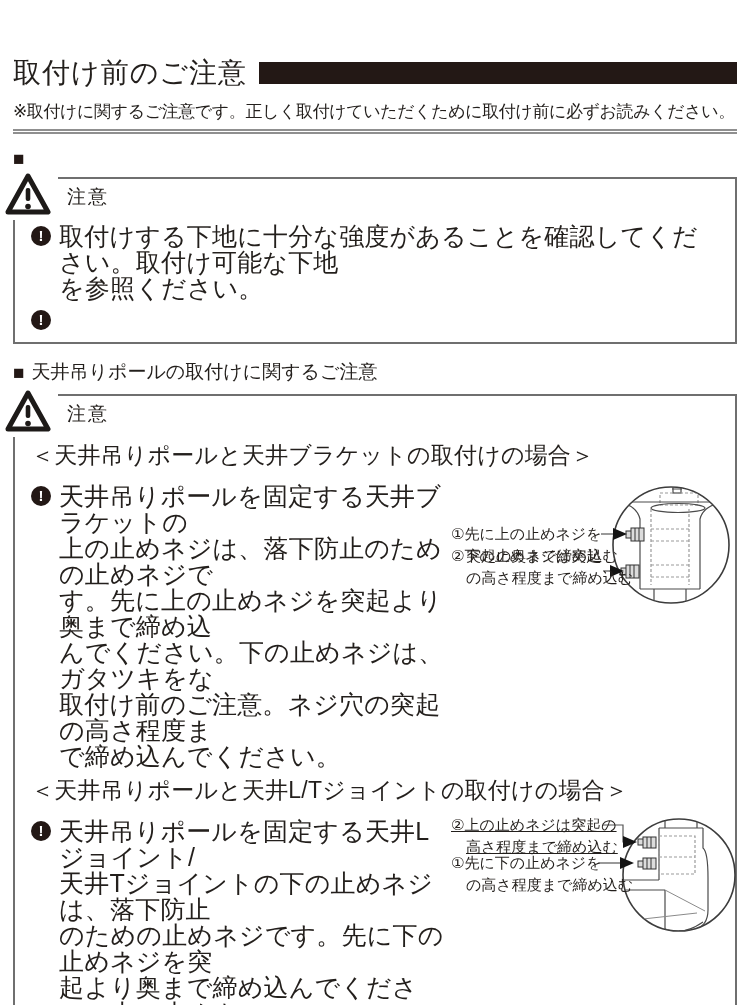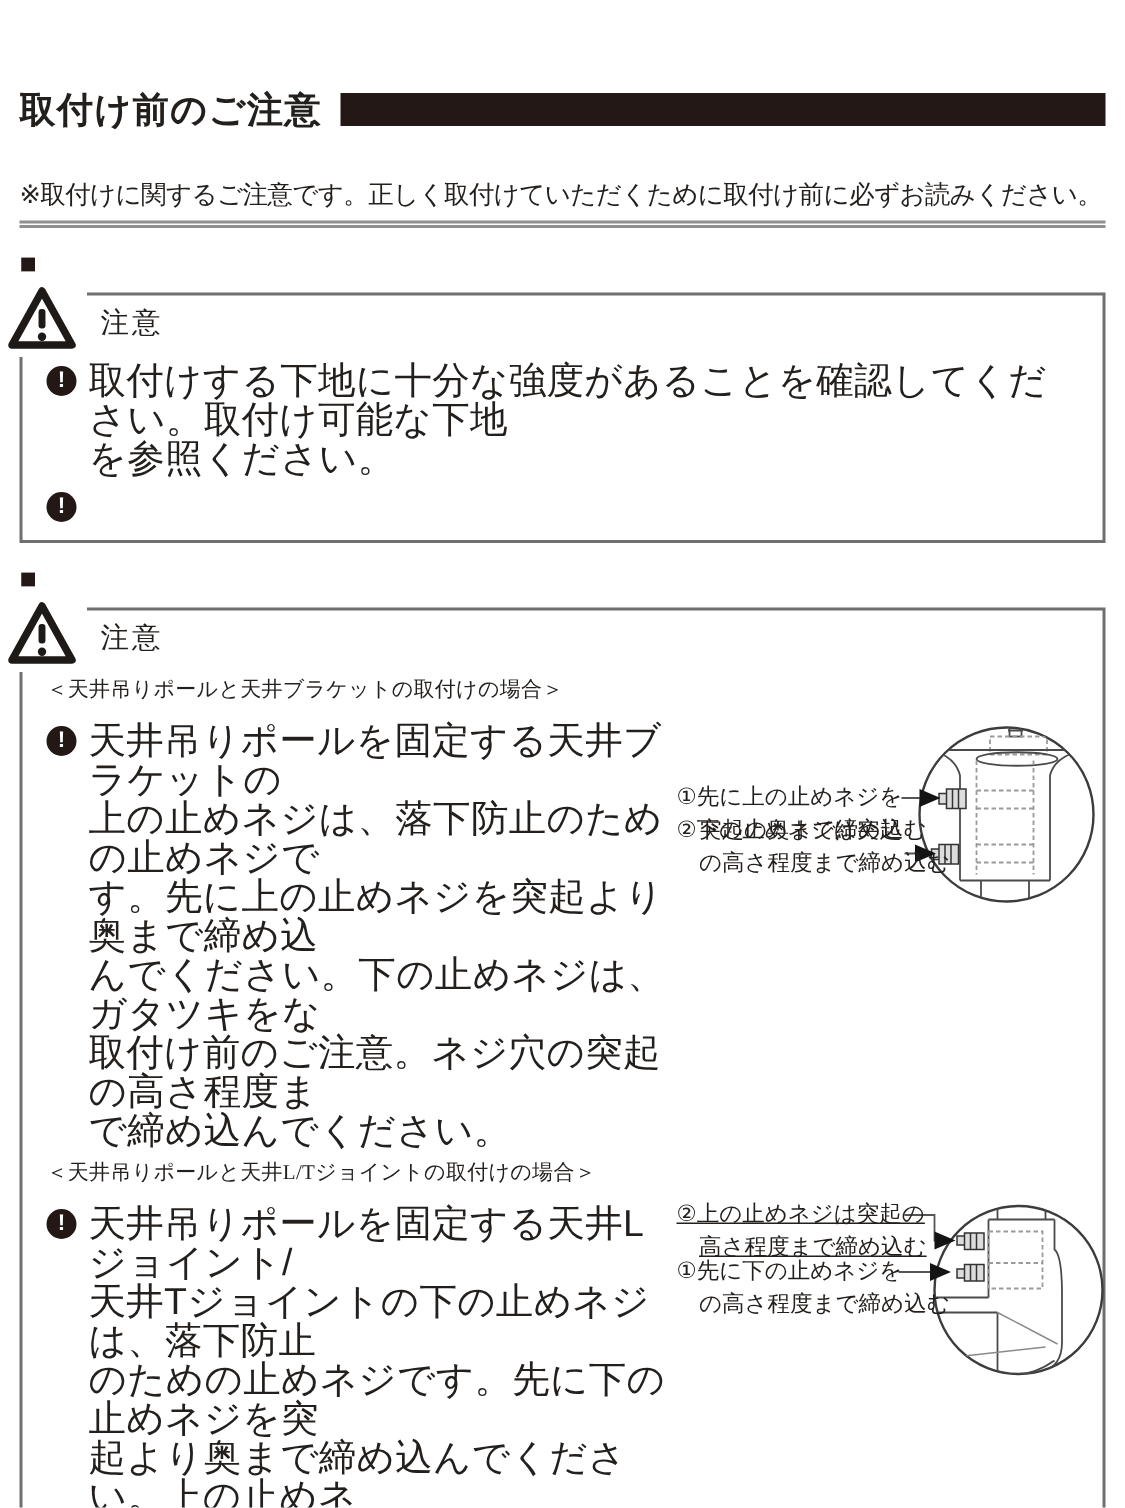--- a/index.html
+++ b/index.html
@@ -6,26 +6,26 @@
   body{
     width:750px;height:1005px;overflow:hidden;
     font-family:"Liberation Sans","DejaVu Sans",sans-serif;
     color:#231f1c;
     -webkit-font-smoothing:antialiased;
   }
   .page{padding:58px 13px 0;}
 
   
   .title-row{display:flex;align-items:center;height:30px;}
-  .page-title{font-size:24px;font-weight:bold;margin:0;white-space:nowrap;letter-spacing:1px;}
+  .page-title{font-size:28px;font-weight:normal;margin:0;white-space:nowrap;letter-spacing:1px;}
   .title-bar{flex:1;height:22px;background:#231815;margin-left:12px;}
 
   
   .intro-note{
-    margin-top:30px;font-size:17px;letter-spacing:-0.4px;white-space:nowrap;
+    margin-top:12px;font-size:17px;letter-spacing:-0.4px;white-space:nowrap;
     padding-bottom:6px;border-bottom:5px double #8f8f8f;
   }
 
   
   .section-h{display:flex;align-items:center;gap:7px;font-size:19px;font-weight:normal;margin:15px 0 9px;}
   .sq{font-size:19px;line-height:19px;color:#231815;}
 
   
   .wbox{border:2px solid #6f6f6f;position:relative;}
   .caution-head{position:relative;height:38px;padding-left:52px;}
@@ -33,21 +33,21 @@
   .caution-label{font-size:19px;padding-top:5px;display:inline-block;letter-spacing:2px;}
   .box-body{padding:0 14px 12px 16px;}
 
   .bullet{display:flex;gap:8px;margin-top:6px;align-items:flex-start;}
   .bang{
     flex:0 0 20px;width:20px;height:20px;border-radius:50%;background:#231815;color:#fff;
     font-weight:bold;font-size:15px;line-height:20px;text-align:center;margin-top:3px;
   }
   .btxt{font-size:25px;line-height:26px;white-space:pre-line;letter-spacing:0.2px;}
 
-  .case-h{font-size:14px;font-weight:normal;margin:6px 0 6px;letter-spacing:0.2px;font-family:Liberation Serif, serif;}
+  .case-h{font-size:23px;font-weight:normal;margin:6px 0 6px;letter-spacing:0.2px;}
   .case-row{display:flex;}
   .case-left{width:420px;}
   .case-right{flex:1;position:relative;}
   .d1{height:156px;}
   .d2{height:160px;}
   .case-right svg{position:absolute;left:0;top:0;}
   .ann{
     position:absolute;left:0;font-size:15px;line-height:22px;white-space:pre-line;
     padding-left:15px;text-indent:-15px;letter-spacing:0;
   }
@@ -85,20 +85,21 @@
 を参照ください。</div>
       </div>
       <div class="bullet">
         <span class="bang">!</span>
       </div>
     </div>
   </div>
 
   <h2 class="section-h">
     <span class="sq">■</span>
+    <span>天井吊りポールの取付けに関するご注意</span>
   </h2>
 
   <div class="wbox">
     <div class="caution-head">
       <svg width="56" height="50" viewBox="0 0 56 50">
         <rect x="0" y="0" width="56" height="50" fill="#ffffff"></rect>
         <path d="M26 6 L46 42 L6 42 Z" fill="#ffffff" stroke="#1d1a18" stroke-width="5" stroke-linejoin="round"></path>
         <rect x="23.7" y="18" width="4.6" height="13" rx="2" fill="#1d1a18"></rect>
         <circle cx="26" cy="36.5" r="2.8" fill="#1d1a18"></circle>
       </svg>

